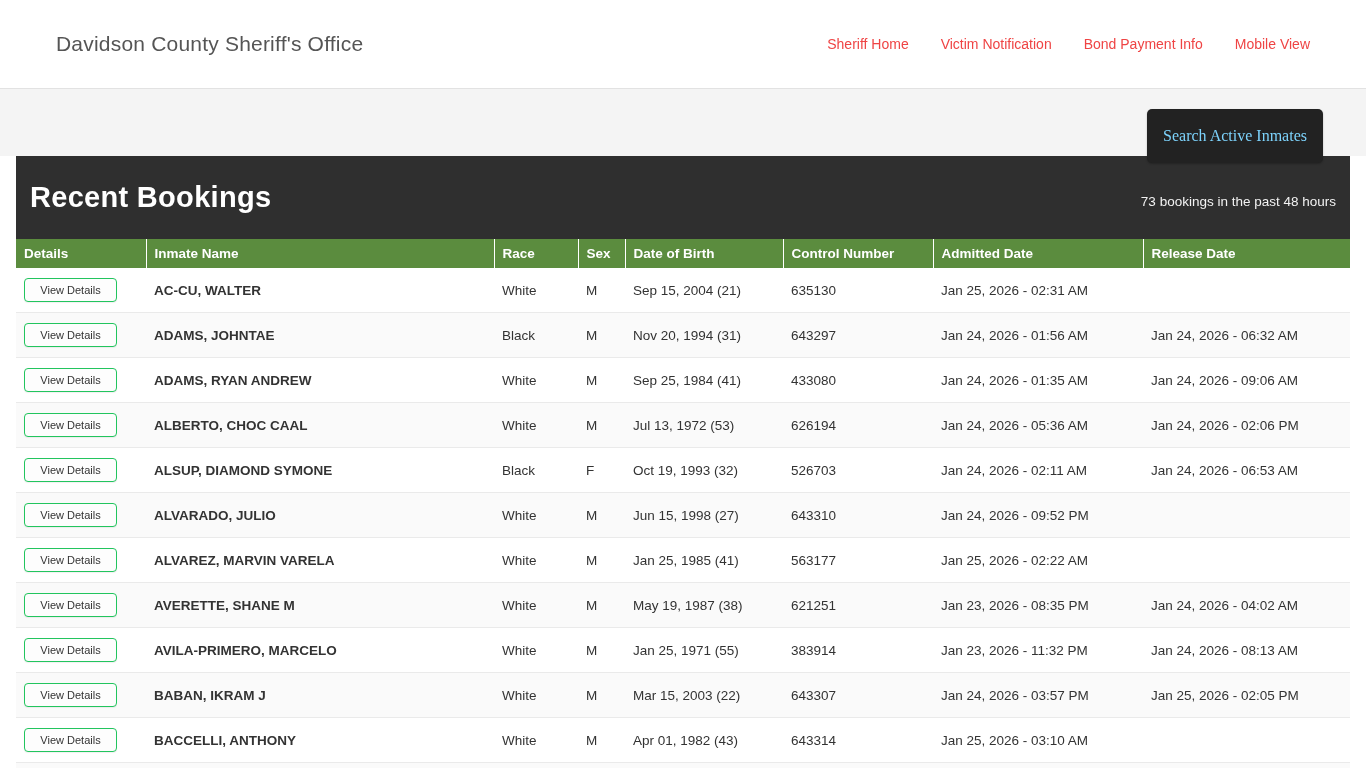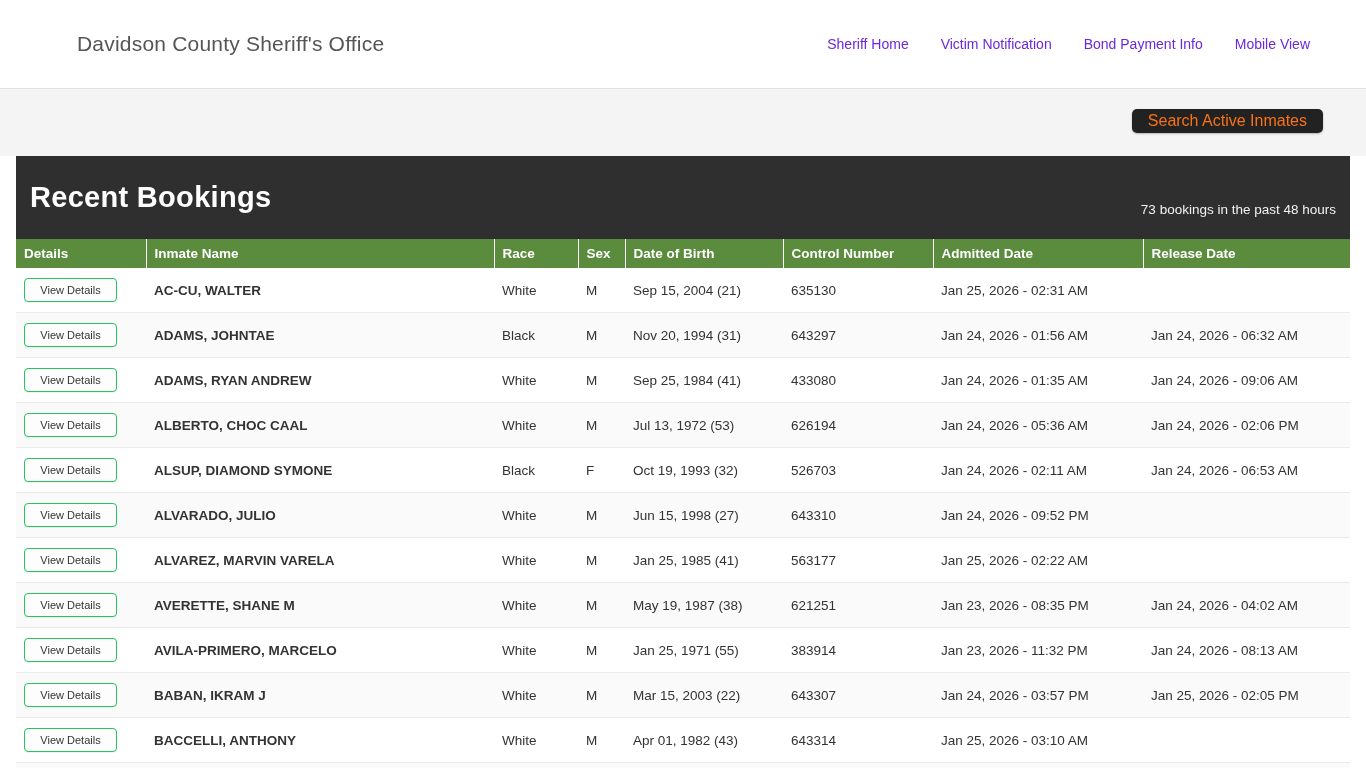--- a/index.html
+++ b/index.html
@@ -14,61 +14,61 @@
   }
 
   
   .site-header {
     height: 89px;
     background: #ffffff;
     border-bottom: 1px solid #e2e2e2;
     display: flex;
     align-items: center;
     justify-content: space-between;
-    padding: 0 40px 0 77px;
+    padding: 0 40px 0 56px;
   }
   .brand-title {
     font-size: 21px;
     color: #555555;
     font-weight: normal;
     letter-spacing: 0.2px;
     white-space: nowrap;
   }
   .main-nav {
     display: flex;
     align-items: center;
     gap: 0px;
   }
   .nav-link {
     font-size: 14px;
-    color: #6d28d9;
+    color: #ef4444;
     text-decoration: none;
     padding: 10px 16px;
     white-space: nowrap;
     cursor: pointer;
   }
 
   
   .subbar {
     background: #f4f4f4;
     height: 67px;
     position: relative;
     border-bottom: 0;
   }
   .search-active-btn {
     position: absolute;
     right: 43px;
     top: 109px;
     background: #222222;
-    color: #f97316;
+    color: #7dd3fc;
     border: none;
     border-radius: 5px;
     font-size: 16px;
-    font-family: Liberation Sans, sans-serif;
-    padding: 3px 16px;
+    font-family: Liberation Serif, serif;
+    padding: 18px 16px;
     cursor: pointer;
     white-space: nowrap;
     box-shadow: 0 1px 2px rgba(0,0,0,0.25);
   }
 
   
   .panel-wrap {
     padding: 0 16px;
   }
   .panel-head {
@@ -83,21 +83,21 @@
   }
   .panel-title {
     font-size: 29px;
     font-weight: bold;
     letter-spacing: 0.3px;
   }
   .panel-sub {
     font-size: 13.5px;
     color: #f2f2f2;
     align-self: flex-end;
-    padding-bottom: 22px;
+    padding-bottom: 30px;
   }
 
   
   table.inmates {
     width: 100%;
     border-collapse: collapse;
     table-layout: fixed;
   }
   table.inmates thead th {
     background: #5b8c3e;

